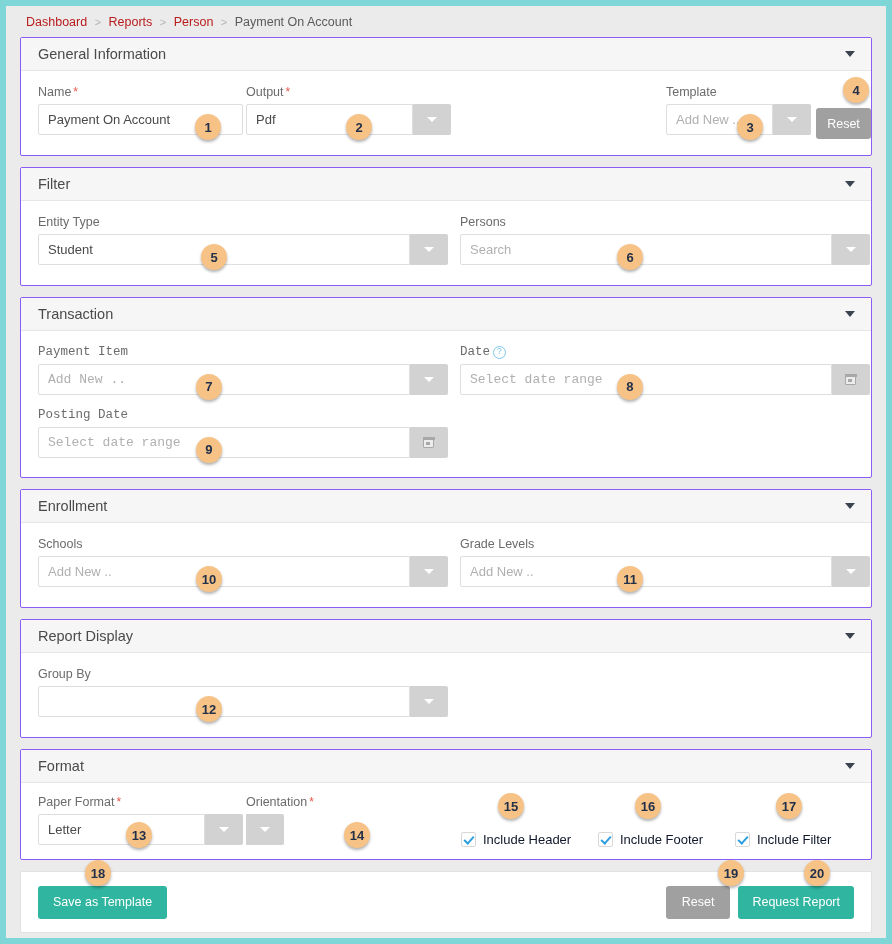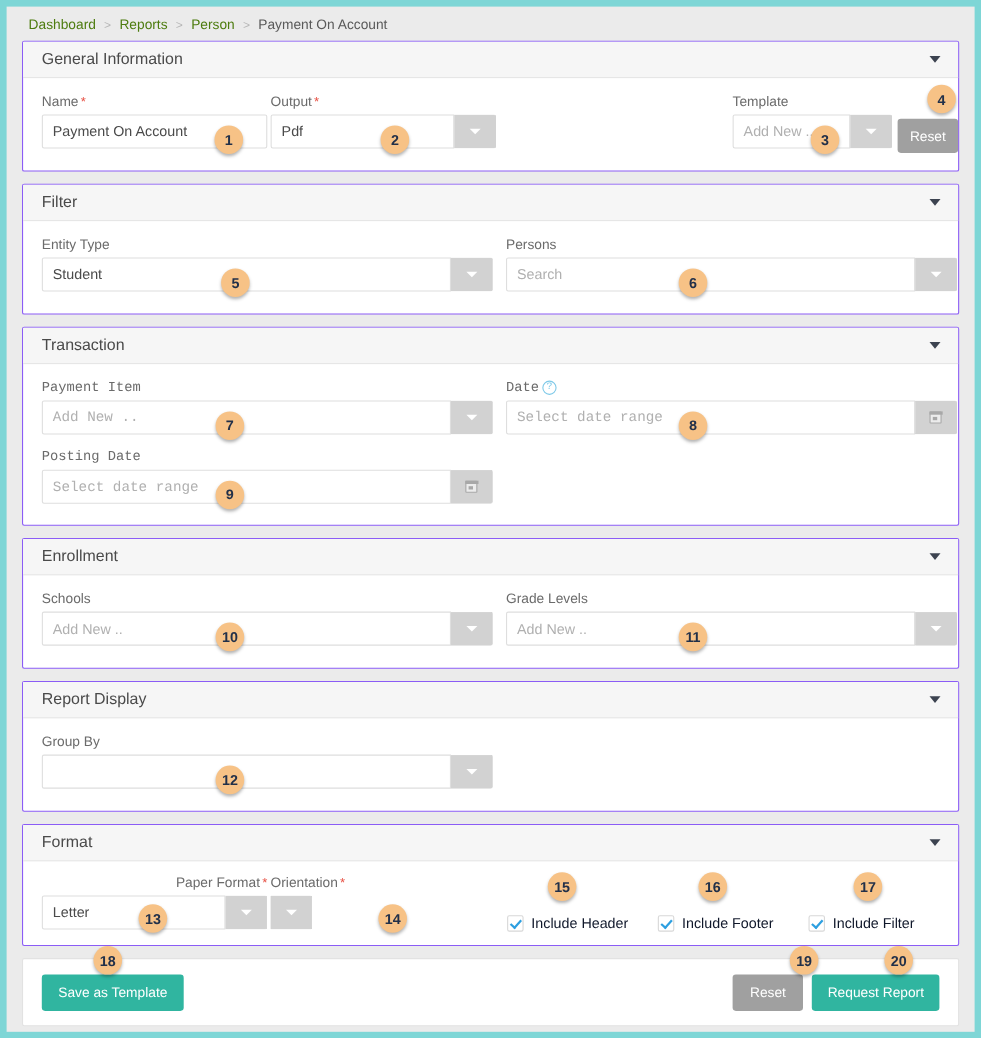--- a/index.html
+++ b/index.html
@@ -16,21 +16,21 @@
     width: 880px; height: 932px;
     background: #ebebeb;
     overflow: hidden;
   }
   .breadcrumb {
     padding: 9px 0 8px 20px;
     font-size: 12.5px;
     color: #9b9b9b;
     white-space: nowrap;
   }
-  .breadcrumb .crumb { color: #4d7c0f; }
+  .breadcrumb .crumb { color: #b91c1c; }
   .breadcrumb .crumb.active { color: #5a5a5a; }
   .breadcrumb .sep { color: #b5b5b5; padding: 0 4px; font-size: 11px; }
 
   .panel {
     background: #ffffff;
     border: 1px solid #8b5cf6;
     margin: 0 14px 11px 14px;
     border-radius: 2px;
   }
   .panel-head {
@@ -314,21 +314,21 @@
       </div>
     </div>
   </div>
 
   <div class="panel">
     <div class="panel-head">
       <span class="panel-title">Format</span>
       <span class="caret"></span>
     </div>
     <div class="panel-body" style="height:76px;">
-      <div class="field" style="position:absolute;left:17px;top:12px;width:205px;text-align:right;">
+      <div class="field" style="position:absolute;left:17px;top:12px;width:205px;">
         <label class="flabel"><span>Paper Format</span><span class="req">*</span></label>
         <div class="control">
           <div class="inp">Letter</div>
           <div class="addon">
               <span class="tri"></span>
             </div>
         </div>
         <div class="badge" style="left:88px;top:27px;">13</div>
       </div>
 

